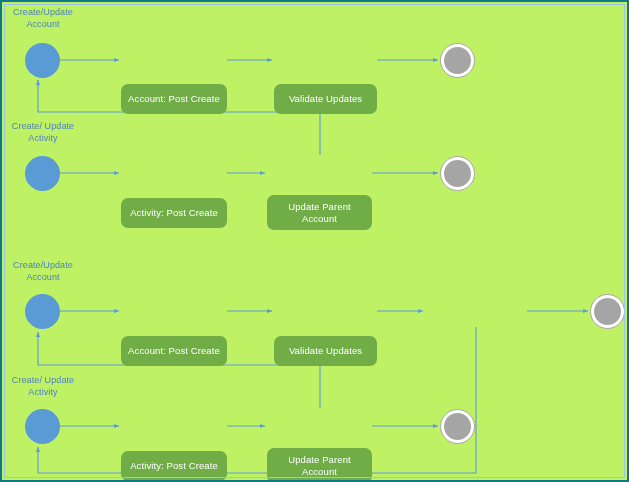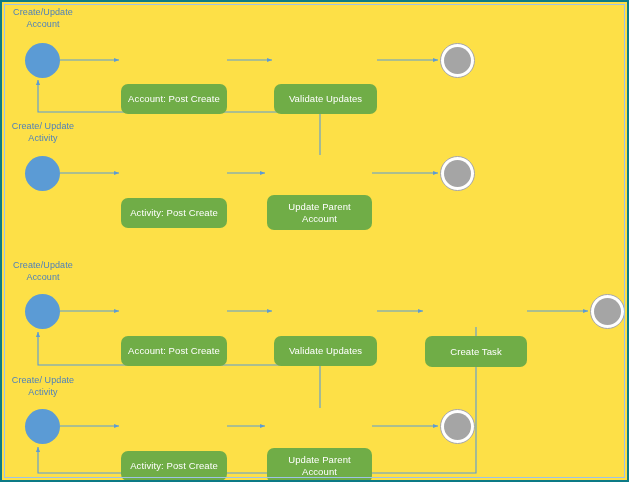--- a/index.html
+++ b/index.html
@@ -6,21 +6,21 @@
   html, body {
     margin: 0;
     padding: 0;
     background: #ffffff;
     font-family: "Liberation Sans", sans-serif;
   }
   #canvas {
     position: relative;
     width: 629px;
     height: 482px;
-    background: #fde047;
+    background: #bef264;
     box-sizing: border-box;
     overflow: hidden;
   }
   
   #frame-outer {
     position: absolute;
     left: 0; top: 0;
     width: 629px; height: 482px;
     border: 2px solid #0c7a86;
     box-sizing: border-box;
@@ -162,21 +162,20 @@
 
   <div class="node lane-label" style="left:0px; top:259px; width:86px;">Create/Update
 Account</div>
 
   <div class="node start-circle" style="left:25px; top:294px;"></div>
 
   <div class="node task-box" style="left:121px; top:296px; width:106px; height:30px;">Account: Post Create</div>
 
   <div class="node task-box" style="left:274px; top:296px; width:103px; height:30px;">Validate Updates</div>
 
-  <div class="node task-box" style="left:425px; top:296px; width:102px; height:31px;">Create Task</div>
 
   <div class="node end-circle" style="left:590px; top:294px;">
     <span class="inner"></span>
   </div>
 
   <div class="node lane-label" style="left:0px; top:374px; width:86px;">Create/ Update
 Activity</div>
 
   <div class="node start-circle" style="left:25px; top:409px;"></div>
 

